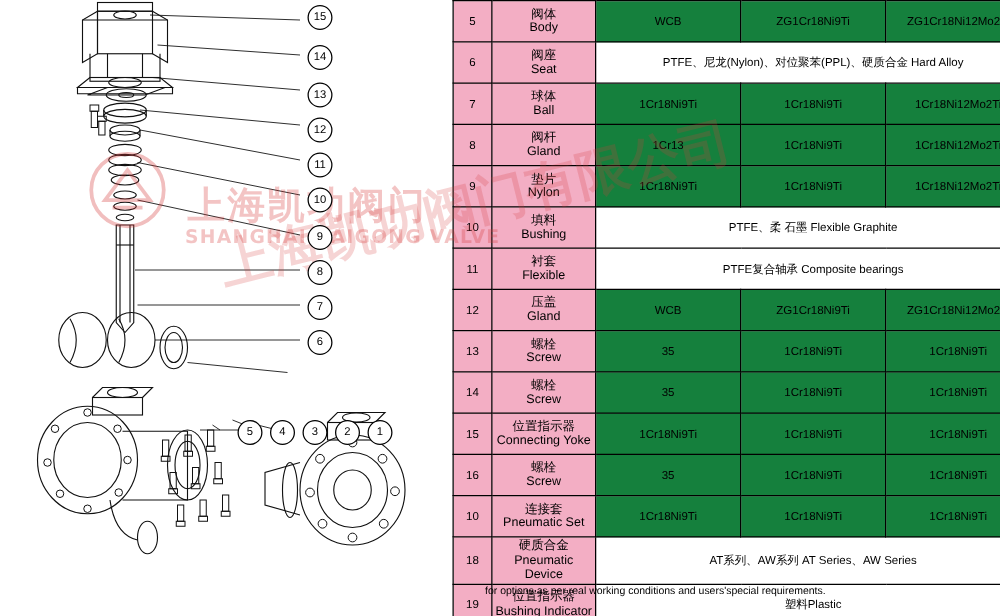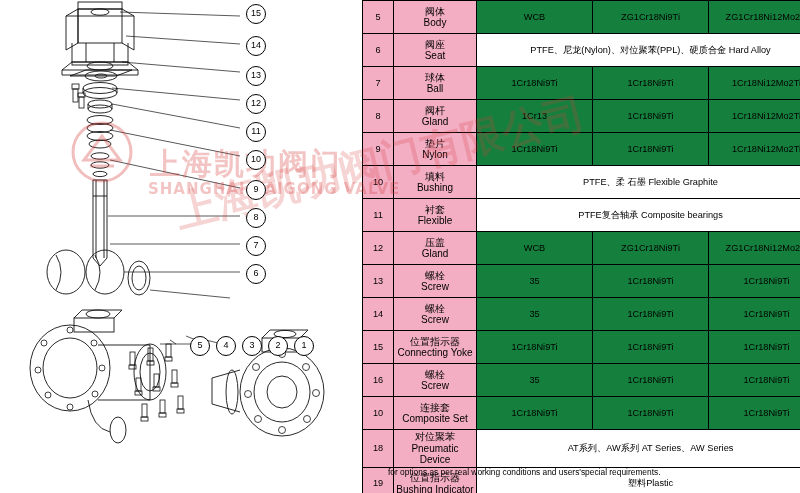--- a/index.html
+++ b/index.html
@@ -399,31 +399,31 @@
           </td>
           <td class="matcol">35</td>
           <td class="matcol">1Cr18Ni9Ti</td>
           <td class="matcol">1Cr18Ni9Ti</td>
         </tr>
 
         <tr>
           <td class="numcol">10</td>
           <td class="namecol">
             <span class="cn">连接套</span>
-            <span class="en">Composite Set</span>
+            <span class="en">Pneumatic Set</span>
           </td>
           <td class="matcol">1Cr18Ni9Ti</td>
           <td class="matcol">1Cr18Ni9Ti</td>
           <td class="matcol">1Cr18Ni9Ti</td>
         </tr>
 
         <tr>
           <td class="numcol">18</td>
           <td class="namecol">
-            <span class="cn">对位聚苯</span>
+            <span class="cn">硬质合金</span>
             <span class="en">Pneumatic Device</span>
           </td>
           <td class="wide" colspan="3">AT系列、AW系列  AT Series、AW Series</td>
         </tr>
 
         <tr>
           <td class="numcol">19</td>
           <td class="namecol">
             <span class="cn">位置指示器</span>
             <span class="en">Bushing Indicator</span>

